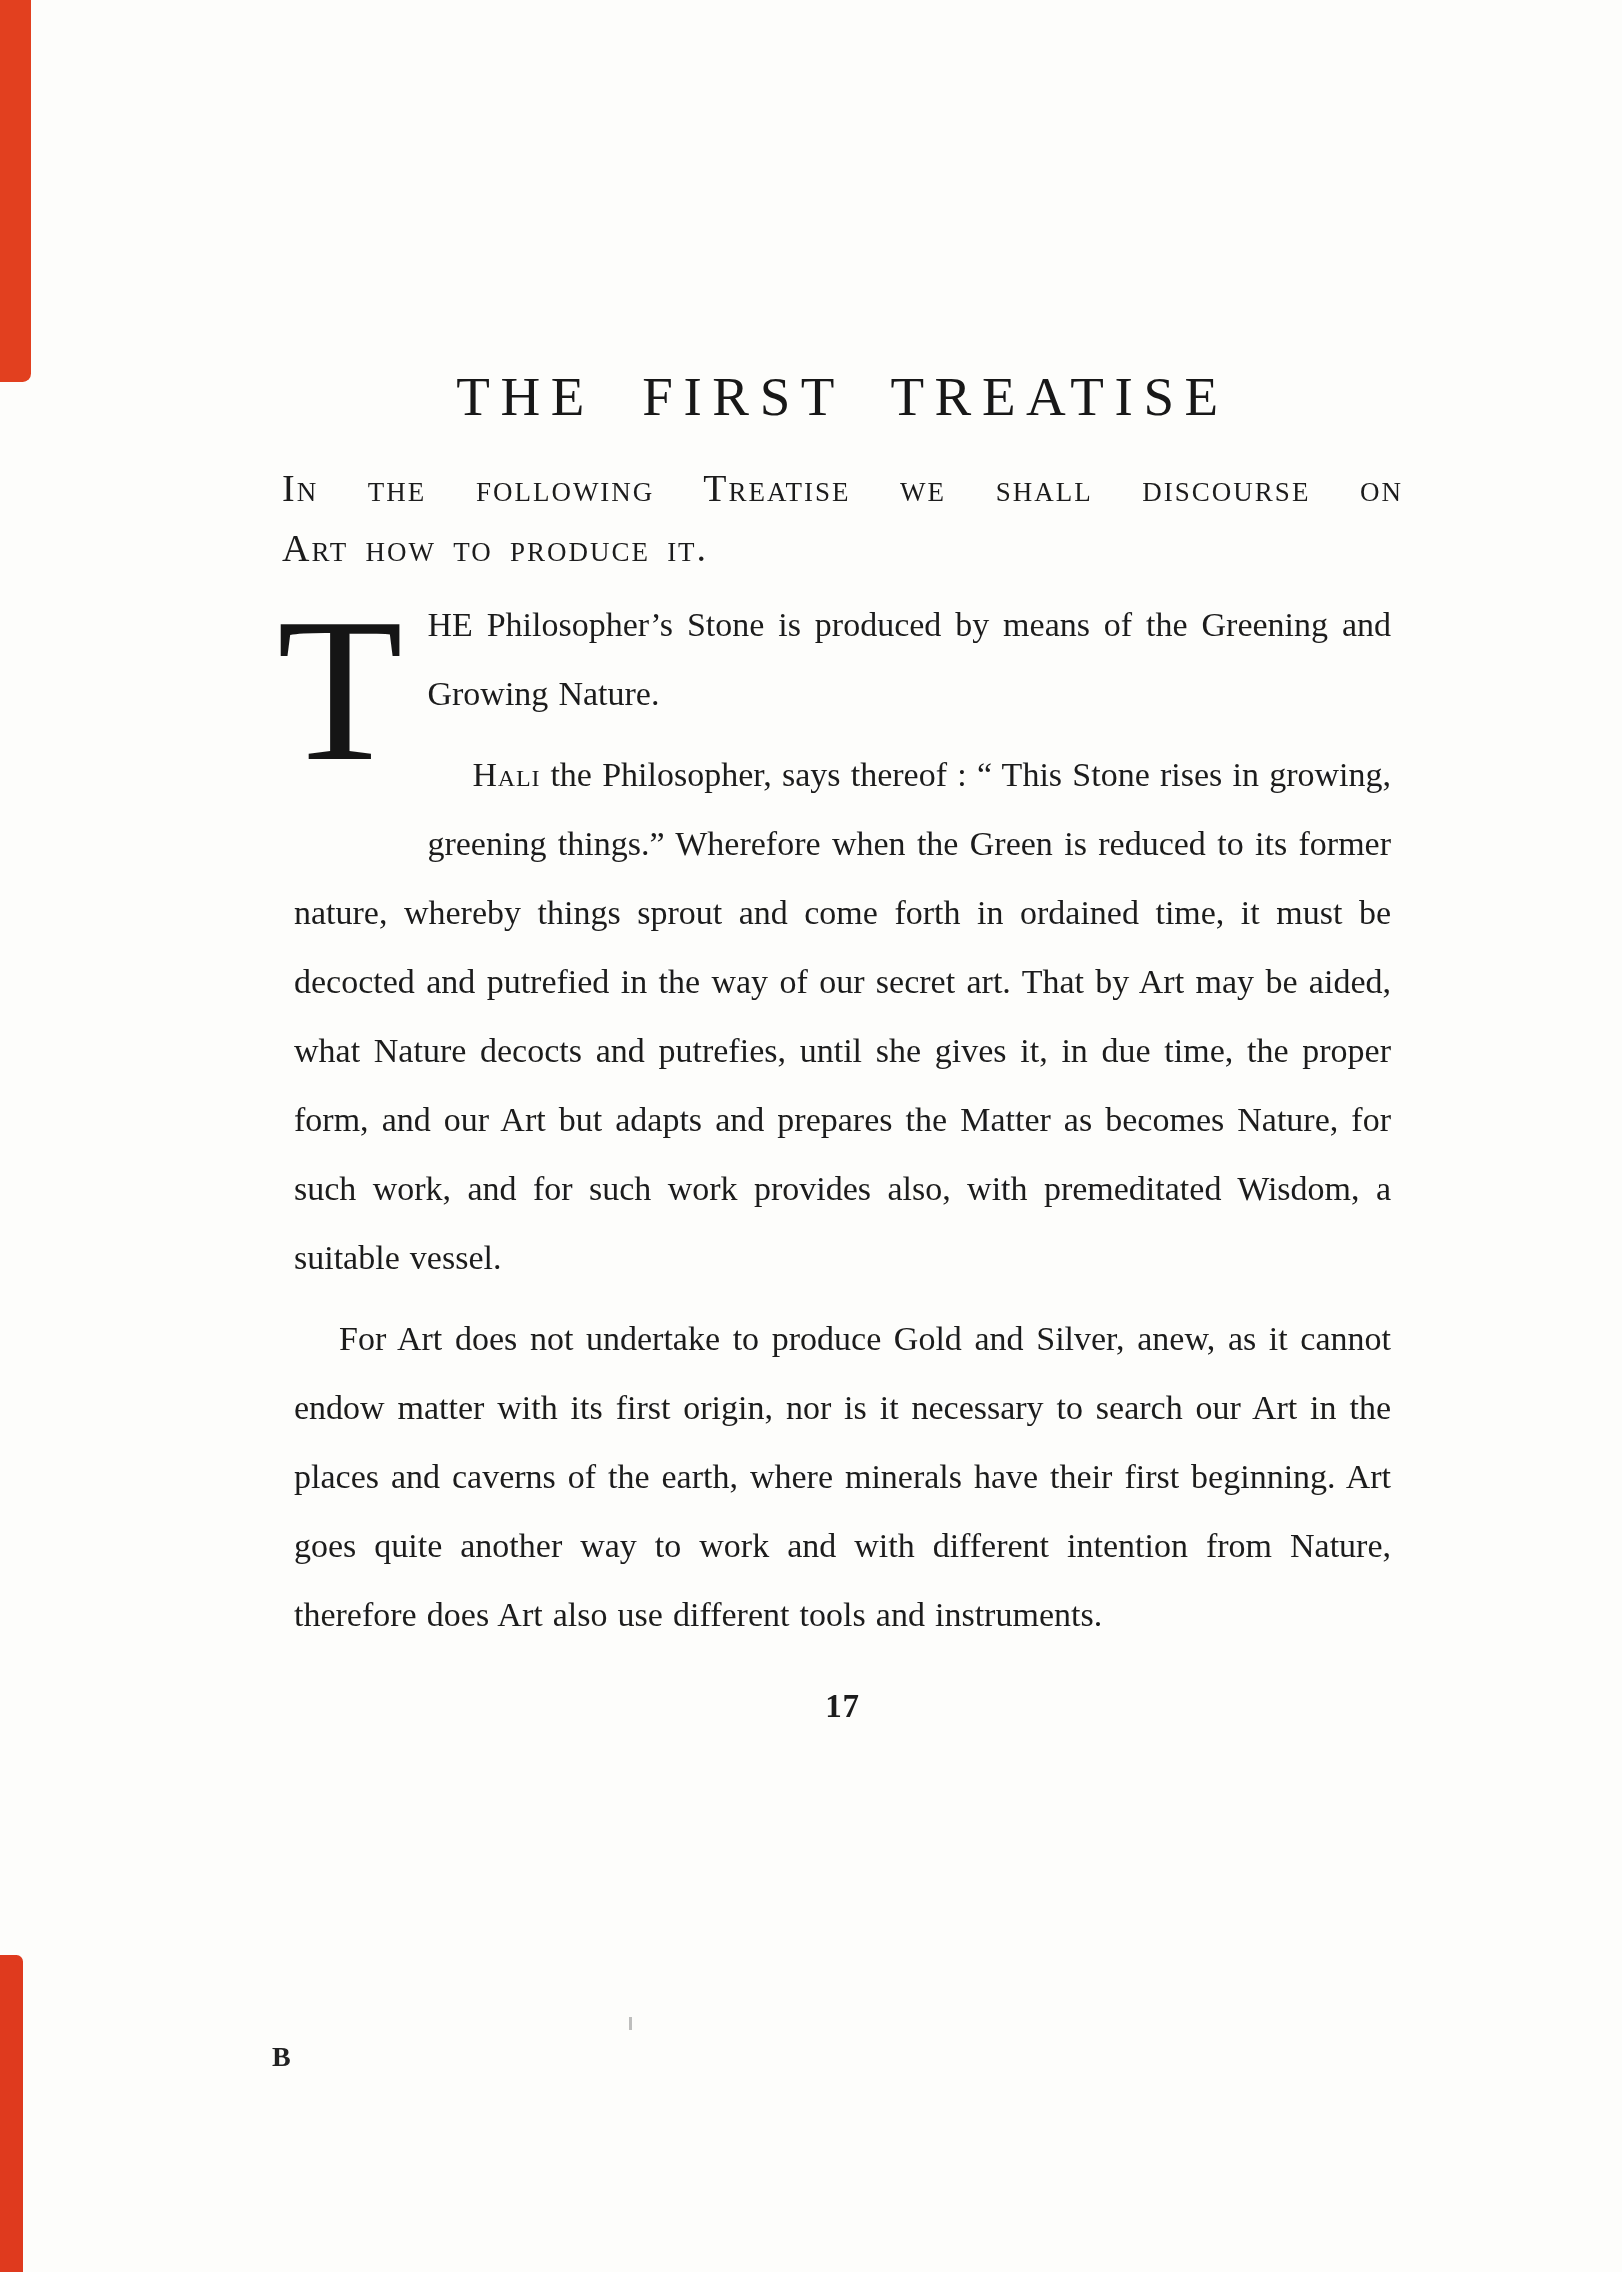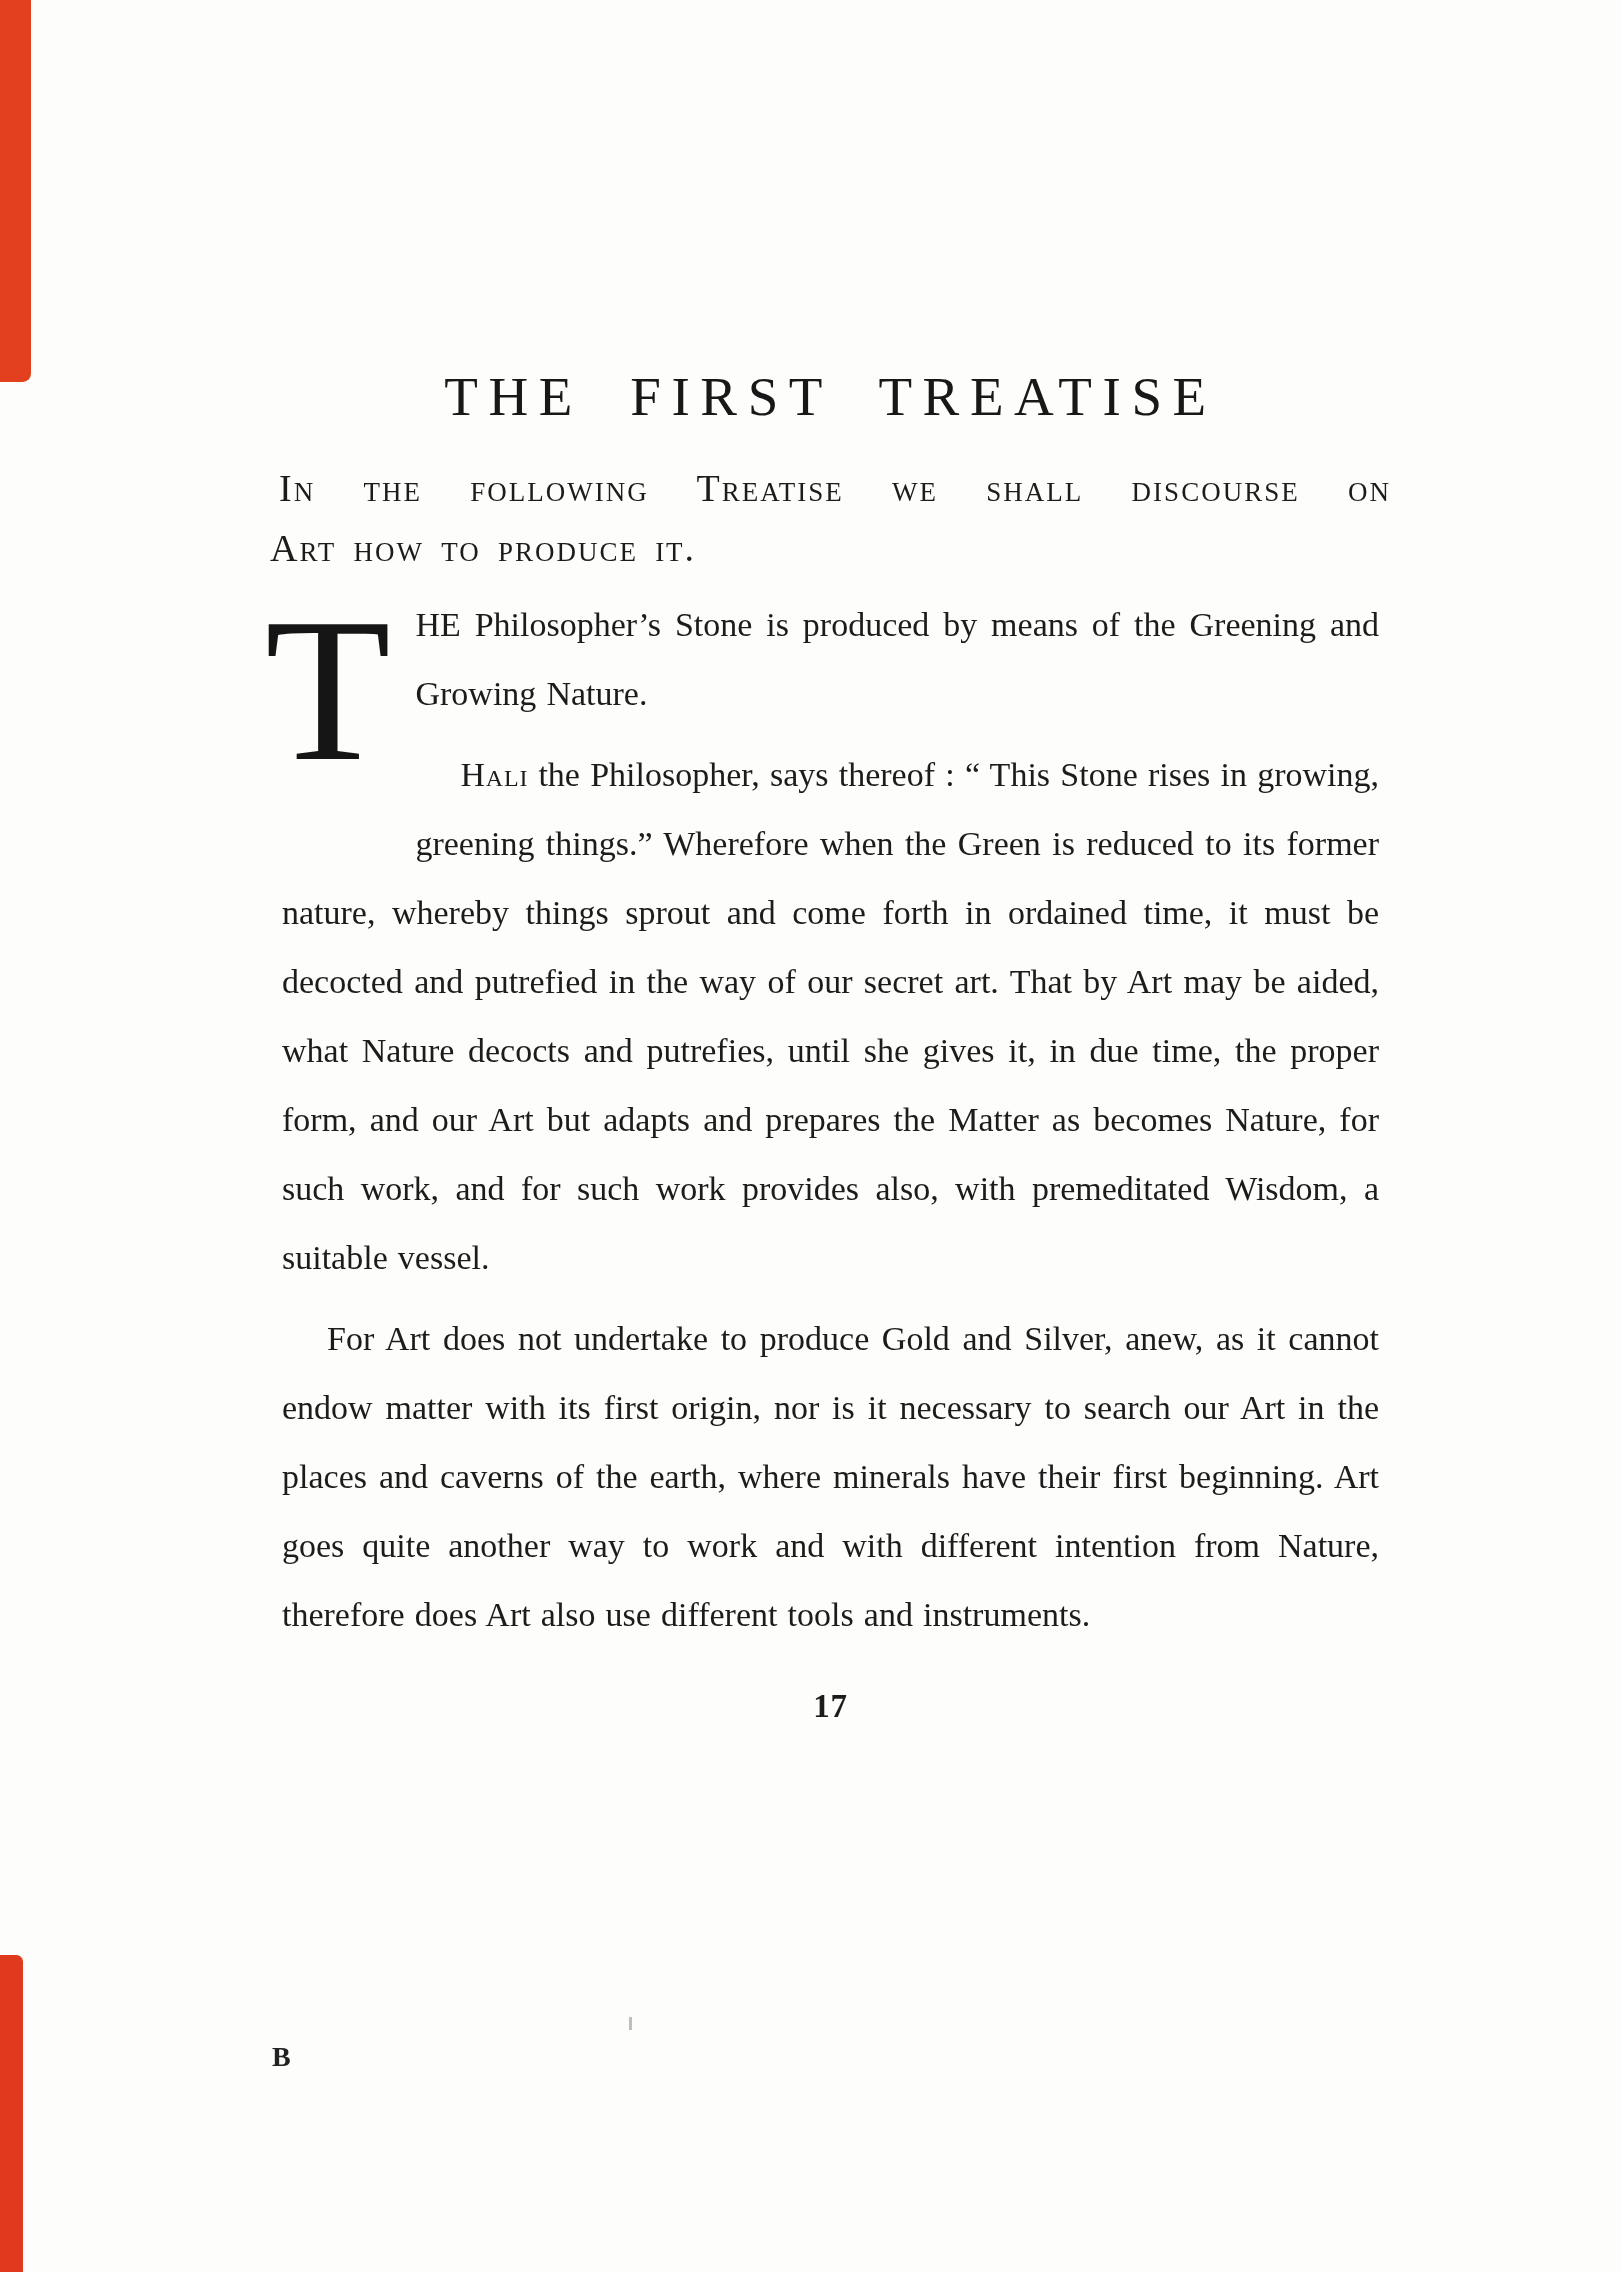--- a/index.html
+++ b/index.html
@@ -24,21 +24,21 @@
     border-bottom-right-radius: 8.2px;
   }
   .stripe-bottom {
     position: absolute;
     left: 0; top: 1955px;
     width: 23px; height: 318px;
     border-top-right-radius: 6.5px;
   }
   .text-block {
     position: absolute;
-    left: 270px;
+    left: 282px;
     top: 369px;
     width: 1121px;
   }
   .title {
     font-size: 55px;
     line-height: 1;
     letter-spacing: 10.6px;
     word-spacing: 23px;
     text-align: center;
     margin: 0 0 34px 0;
@@ -48,21 +48,20 @@
   .intro {
     font-variant: small-caps;
     font-size: 38px;
     line-height: 60px;
     letter-spacing: 2px;
     word-spacing: 5.7px;
   }
   .intro-line.justify {
     text-align: justify;
     text-align-last: justify;
-    margin-left: 9px;
   }
   .intro-line.center {
     text-align: left;
   }
   .body-text {
     font-size: 34px;
     line-height: 69px;
     text-align: justify;
     margin-top: 9.8px;
     word-spacing: 1.6px;

